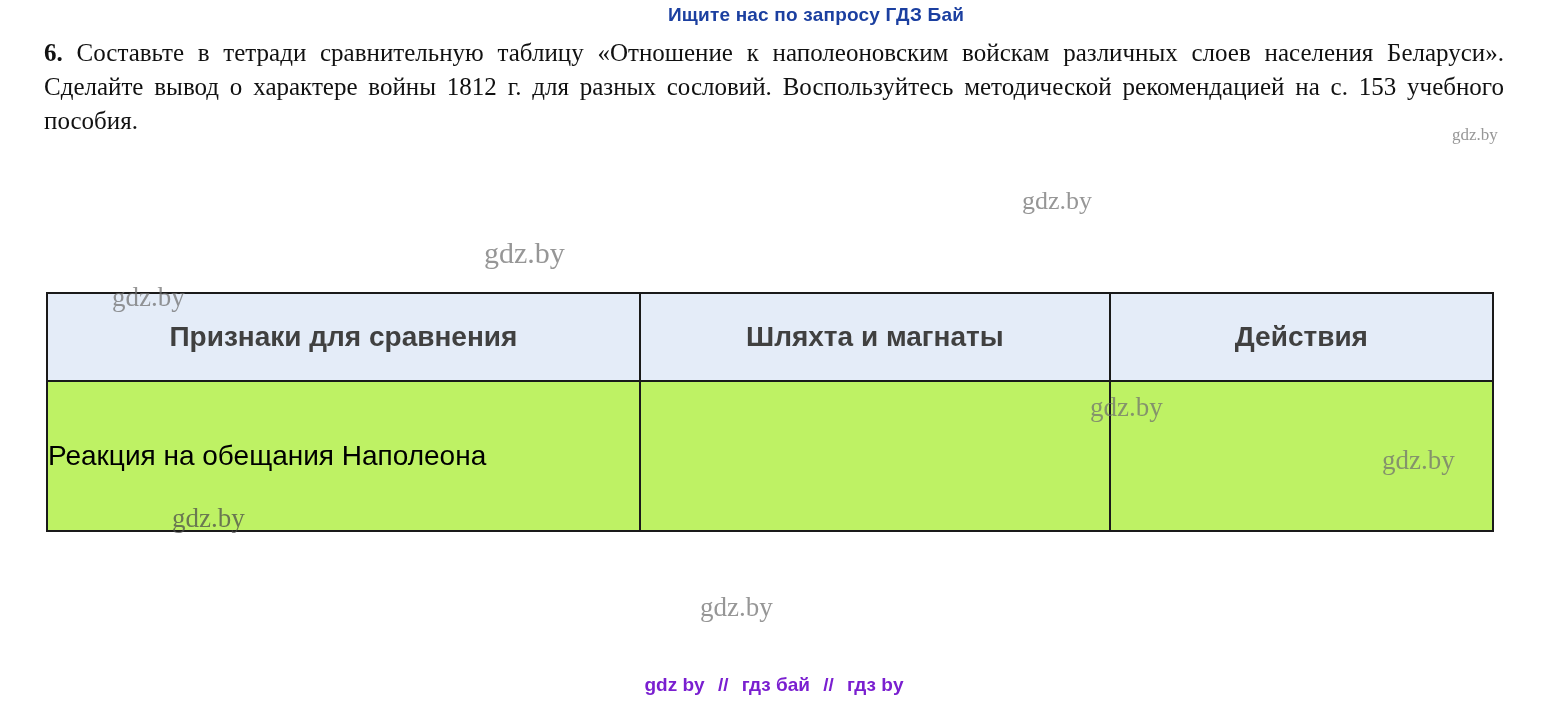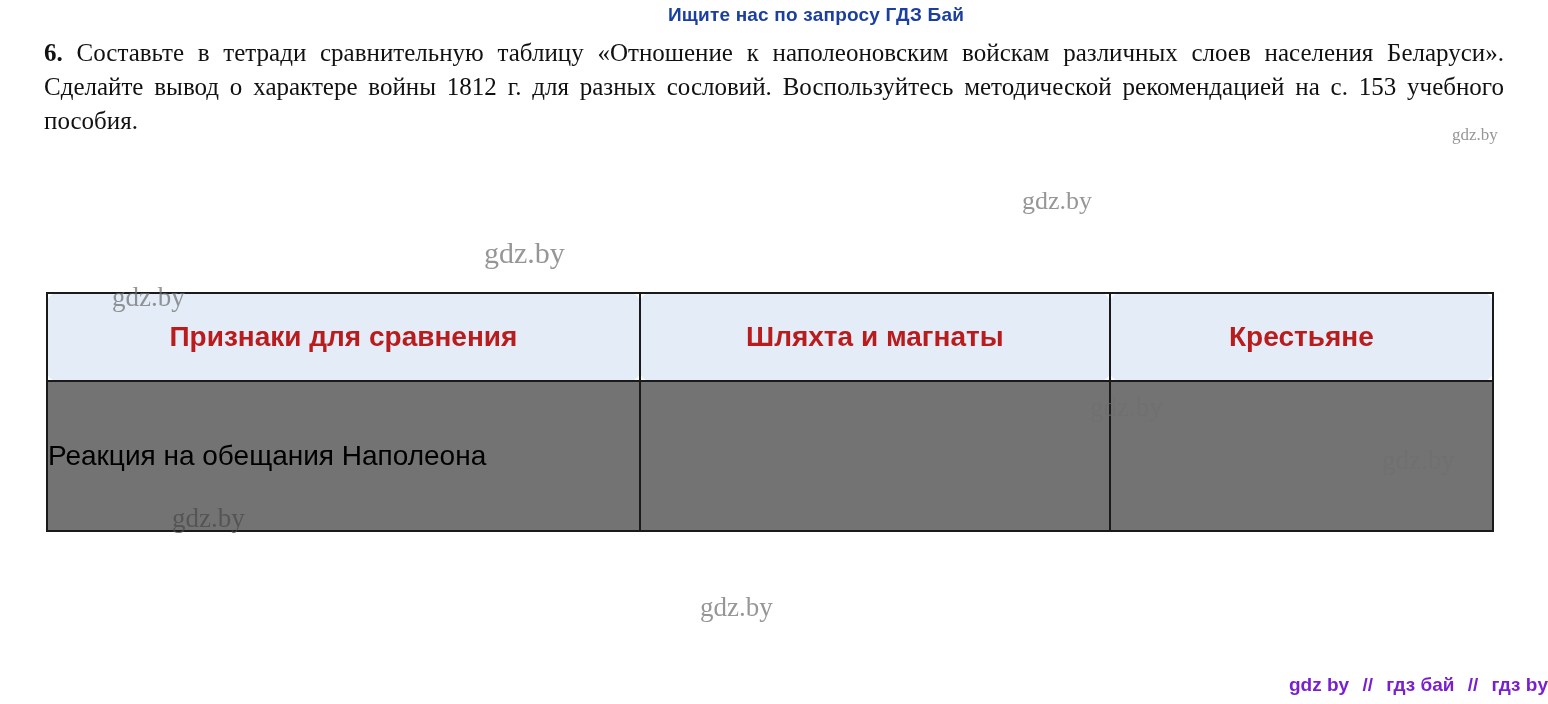--- a/index.html
+++ b/index.html
@@ -59,46 +59,45 @@
   table.compare td, table.compare th {
     border: 2px solid #1a1a1a;
     vertical-align: middle;
     padding: 0;
   }
   table.compare thead th {
     background: #e4ecf8;
     height: 86px;
     font-size: 28px;
     font-weight: bold;
-    color: #b91c1c;
+    color: #404040;
     text-align: center;
-    border-radius: 10px;
   }
   table.compare tbody td {
-    background: #737373;
+    background: #bef264;
     height: 148px;
     font-size: 28px;
     font-weight: normal;
     color: #000000;
   }
   td.rowlabel {
     padding: 0 16px 0 26px;
     line-height: 1.55;
     text-align: left;
   }
   .col-1 { width: 41%; }
   .col-2 { width: 32.5%; }
   .col-3 { width: 26.5%; }
 
   .bottom-links {
     position: absolute;
     bottom: 8px;
     left: 0;
     width: 100%;
-    text-align: right;
+    text-align: center;
     font-family: "Liberation Sans", sans-serif;
     font-size: 19px;
     font-weight: bold;
     color: #7a1fd0;
   }
   .bottom-links .sep {
     color: #7a1fd0;
     padding: 0 8px;
   }
 
@@ -132,21 +131,21 @@
 <table class="compare">
   <colgroup>
     <col class="col-1">
     <col class="col-2">
     <col class="col-3">
   </colgroup>
   <thead>
     <tr>
       <th>Признаки для сравнения</th>
       <th>Шляхта и магнаты</th>
-      <th>Крестьяне</th>
+      <th>Действия</th>
     </tr>
   </thead>
   <tbody>
     <tr>
       <td class="rowlabel">Реакция на обещания Наполеона</td>
       <td></td>
       <td></td>
     </tr>
   </tbody>
 </table>

